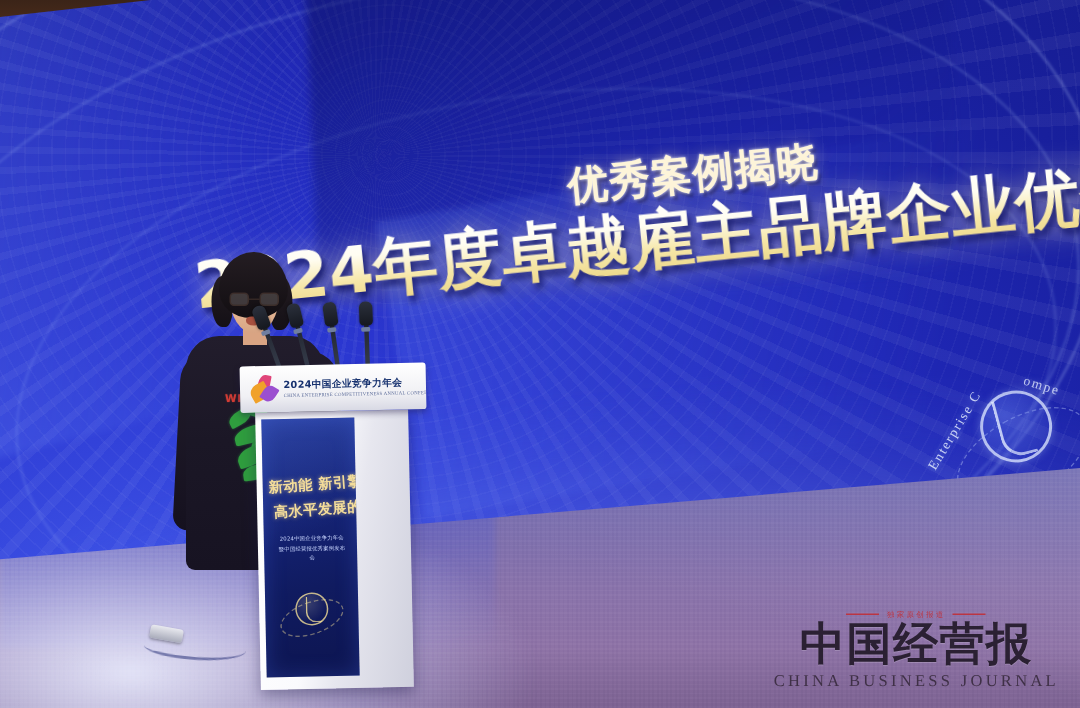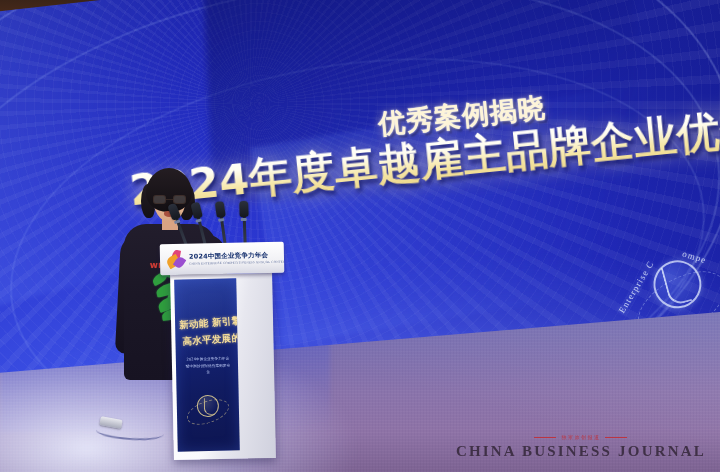--- a/index.html
+++ b/index.html
@@ -486,25 +486,24 @@
     font-family:"DejaVu Sans", sans-serif;
     font-weight:bold;
     font-size:30px;
     letter-spacing:1px;
     color:#231a2a;
     line-height:1;
     text-shadow:0 1px 0 rgba(255,255,255,.18);
   }
   .wm-en {
     font-family:"Liberation Serif", serif;
-    font-size:15px;
+    font-size:11px;
     letter-spacing:2.2px;
     color:#3a2c40;
     margin-top:3px;
-    font-weight:bold;
   }
 </style>
 </head>
 <body>
 
 <div id="stage">
 
   <div class="ceiling">
     <div class="wallwash" style="left:430px; top:-20px; width:340px; height:150px;"></div>
     <div class="ceil-panel" style="left:560px; top:-6px;  width:110px; height:26px; transform:rotate(-4deg);"></div>
@@ -655,16 +654,17 @@
       </div>
     </div>
   </div>
 
   <div class="watermark">
     <div class="wm-tiny">
       <span class="dash"></span>
       <span>独家原创报道</span>
       <span class="dash"></span>
     </div>
+    <div class="wm-main">中国经营报</div>
     <div class="wm-en">CHINA BUSINESS JOURNAL</div>
   </div>
 
 </div>
 
 </body></html>

